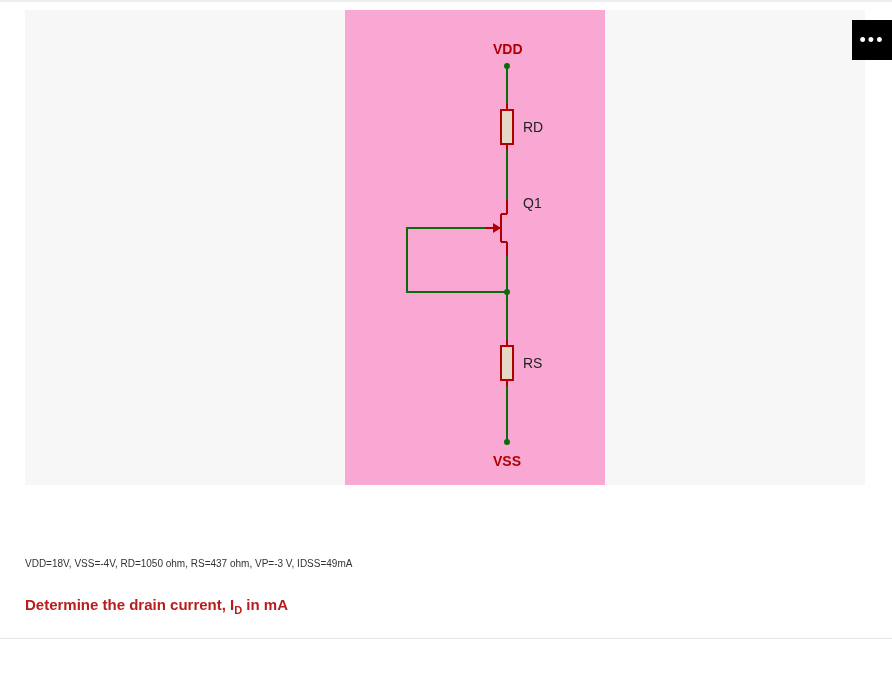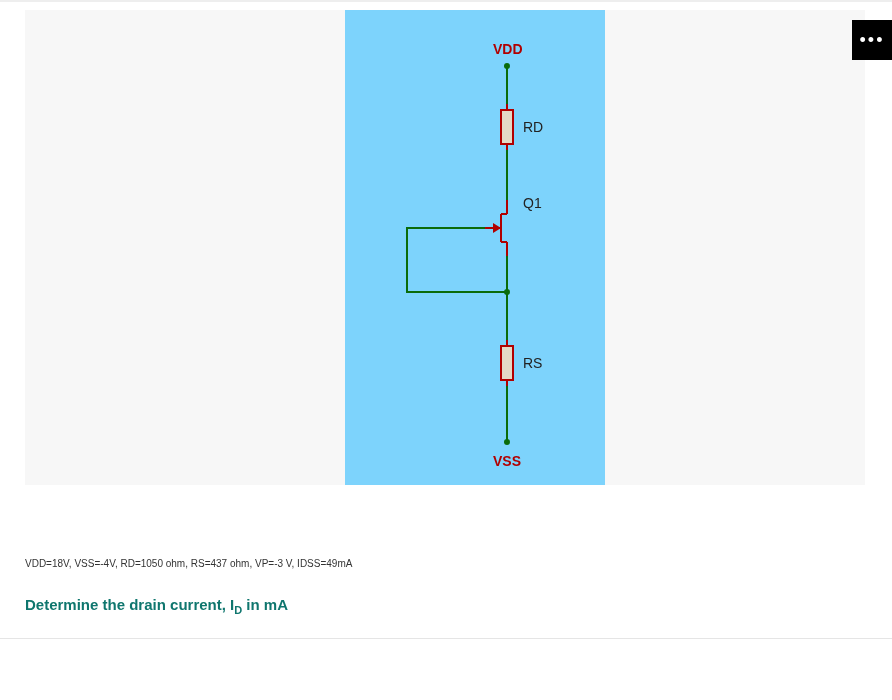--- a/index.html
+++ b/index.html
@@ -1,29 +1,29 @@
 <!DOCTYPE html>
 <html><head>
 <meta charset="utf-8">
 <style>
   *{box-sizing:border-box;margin:0;padding:0}
   body{font-family:Arial,Helvetica,sans-serif;background:#fff;width:892px;height:700px;position:relative;color:#222}
   .topbar{position:absolute;top:0;left:0;right:0;height:2px;background:#eee}
   .diagram-area{position:absolute;top:10px;left:25px;width:840px;height:475px;background:#f7f7f7}
-  .diagram-center{position:absolute;top:0;left:320px;width:260px;height:475px;background:#7dd3fc}
+  .diagram-center{position:absolute;top:0;left:320px;width:260px;height:475px;background:#f9a8d4}
   .more-btn{position:absolute;top:20px;right:0;width:40px;height:40px;background:#000;color:#fff;display:flex;align-items:center;justify-content:center;font-size:18px;letter-spacing:2px;cursor:pointer}
   svg.circuit{position:absolute;top:0;left:0}
   .node-lbl{font:600 14px Arial;fill:#b10000}
   .comp-lbl{font:400 14px Arial;fill:#222}
   .wire{stroke:#0a6b0a;stroke-width:2;fill:none}
   .redwire{stroke:#b10000;stroke-width:2;fill:none}
   .resistor-body{fill:#e4d9c6;stroke:#b10000;stroke-width:2}
   .node-dot{fill:#0a6b0a}
   .params{position:absolute;top:558px;left:25px;font-size:10px;color:#333}
-  .question{position:absolute;top:596px;left:25px;font-size:15px;color:#0f766e;font-weight:700}
+  .question{position:absolute;top:596px;left:25px;font-size:15px;color:#b91c1c;font-weight:700}
   .question sub{font-size:11px;font-weight:700}
   .bottom-line{position:absolute;top:638px;left:0;right:0;height:1px;background:#e5e5e5}
 </style>
 </head>
 <body>
 
 <div class="topbar"></div>
 
 <div class="diagram-area">
   <div class="diagram-center">

